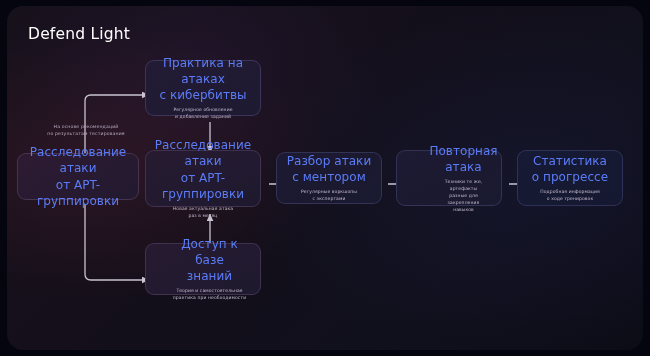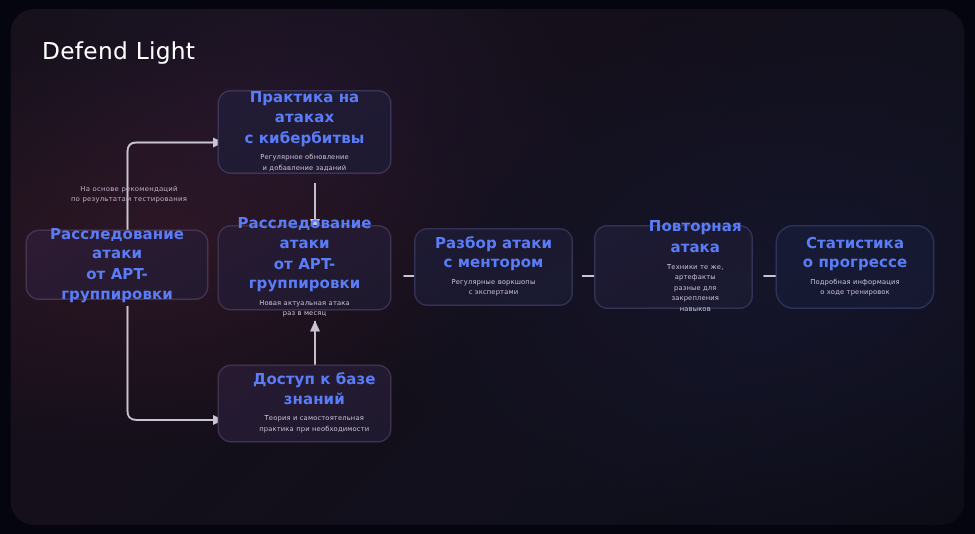--- a/index.html
+++ b/index.html
@@ -54,22 +54,22 @@
     border-radius: 9px;
     border: 1px solid rgba(140,130,180,0.26);
     display: flex;
     flex-direction: column;
     align-items: center;
     justify-content: center;
     text-align: center;
     padding: 6px 7px;
   }
   .card .c-title {
-    font-size: 10px;
-    font-weight: bold;
+    font-size: 12px;
+    font-weight: normal;
     line-height: 1.34;
     color: #5b7cf7;
     letter-spacing: 0.05px;
     white-space: pre-line;
   }
   .card .c-sub {
     margin-top: 4px;
     font-size: 4.5px;
     line-height: 1.55;
     color: #c3b9cd;
@@ -88,21 +88,20 @@
     background: linear-gradient(150deg, #271a31 0%, #221a30 55%, #1e192e 100%);
     border-color: rgba(140,115,165,0.28);
   }
   .card.tone-indigo {
     background: linear-gradient(150deg, #1d1a33 0%, #1b1930 55%, #191a30 100%);
     border-color: rgba(120,120,185,0.27);
   }
   .card.tone-navy {
     background: linear-gradient(150deg, #171a35 0%, #161932 55%, #151830 100%);
     border-color: rgba(110,120,190,0.27);
-    border-radius: 12px;
   }
 </style>
 </head>
 <body>
 
 <div id="root">
   <div class="board">
 
     <div class="title">Defend Light</div>
 

